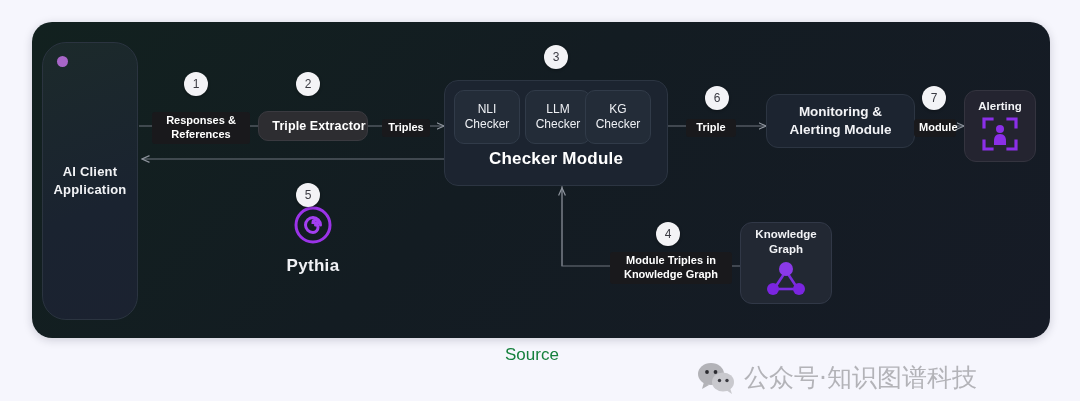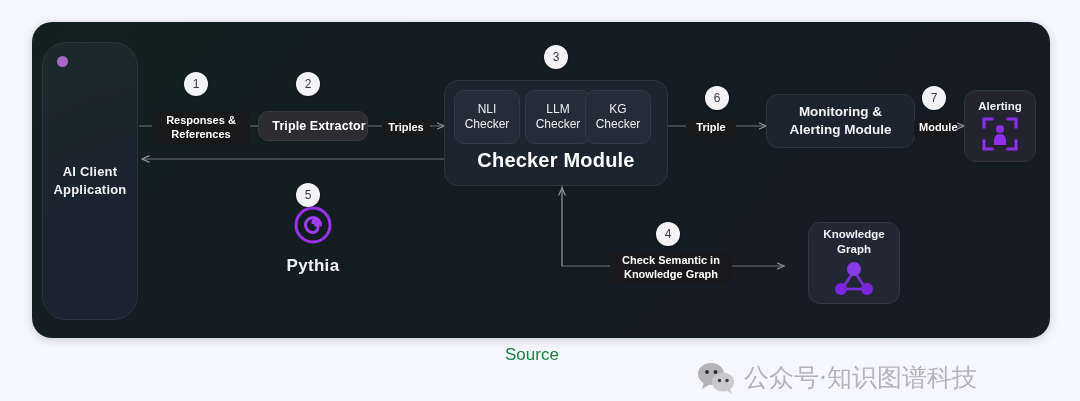--- a/index.html
+++ b/index.html
@@ -65,40 +65,40 @@
   .sub{
     position:absolute;top:9px;width:64px;height:52px;
     border-radius:10px;
     background:#232c38;border:1px solid #313b49;
     display:flex;flex-direction:column;align-items:center;justify-content:center;
     font-size:12px;line-height:1.25;color:#eef0f4;
   }
   .sub.s1{left:9px;} .sub.s2{left:80px;} .sub.s3{left:140px;}
   .checker-title{
     position:absolute;left:0;right:0;top:68px;
-    font-size:20px;font-weight:bold;color:#ffffff;text-align:center;
+    font-size:17px;font-weight:bold;color:#ffffff;text-align:center;
     letter-spacing:.2px;
   }
 
   .monitor-box{
     left:734px;top:72px;width:149px;height:54px;
     border-radius:12px;
     background:#1c2430;border:1px solid #2c3542;
     font-size:13.5px;font-weight:bold;line-height:1.3;
   }
 
   .operator-box{
     left:932px;top:68px;width:72px;height:72px;
     border-radius:12px;
     background:#242430;border:1px solid #34343f;
     font-size:11.5px;font-weight:bold;
     gap:4px;
   }
   .kg-box{
-    left:776px;top:200px;width:92px;height:82px;
+    left:708px;top:200px;width:92px;height:82px;
     border-radius:12px;
     background:#222833;border:1px solid #313847;
     font-size:11.5px;font-weight:bold;line-height:1.25;
     gap:3px;
   }
 
   
   .pythia{
     position:absolute;left:190px;top:182px;width:182px;text-align:center;
     color:#f0f1f5;
@@ -245,21 +245,21 @@
     <div class="elabel" style="left:120px;top:90px;width:98px;">Responses &amp;
 References</div>
 
     <div class="elabel" style="left:350px;top:97px;width:48px;">Triples</div>
 
 
     <div class="elabel" style="left:654px;top:97px;width:50px;">Triple</div>
 
     <div class="elabel" style="left:882px;top:97px;width:42px;">Module</div>
 
-    <div class="elabel" style="left:578px;top:230px;width:122px;">Check Semantic in
+    <div class="elabel" style="left:578px;top:230px;width:122px;">Module Triples in
 Knowledge Graph</div>
 
     <div class="badge" style="left:152px;top:50px;">1</div>
     <div class="badge" style="left:264px;top:50px;">2</div>
     <div class="badge" style="left:512px;top:23px;">3</div>
     <div class="badge" style="left:624px;top:200px;">4</div>
     <div class="badge" style="left:264px;top:161px;">5</div>
     <div class="badge" style="left:673px;top:64px;">6</div>
     <div class="badge" style="left:890px;top:64px;">7</div>
 

